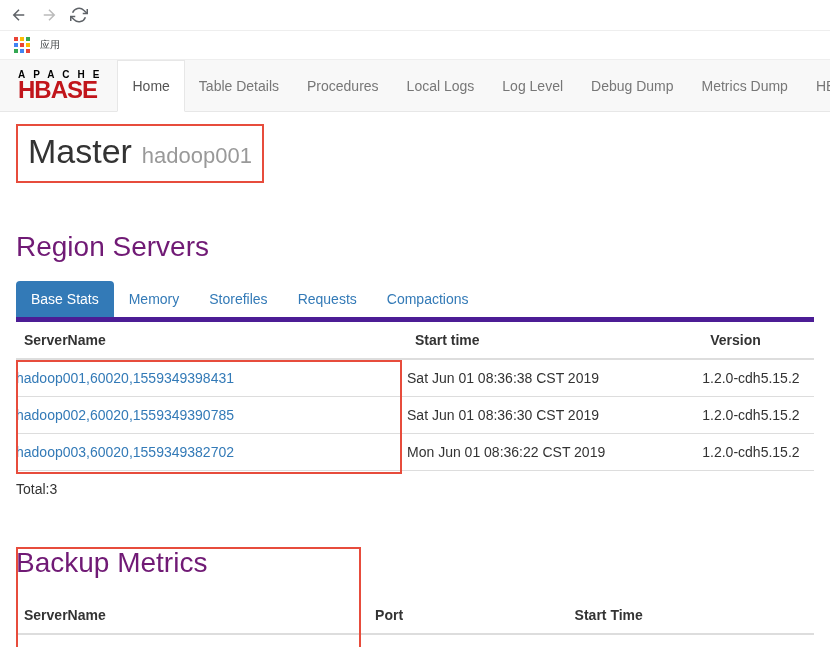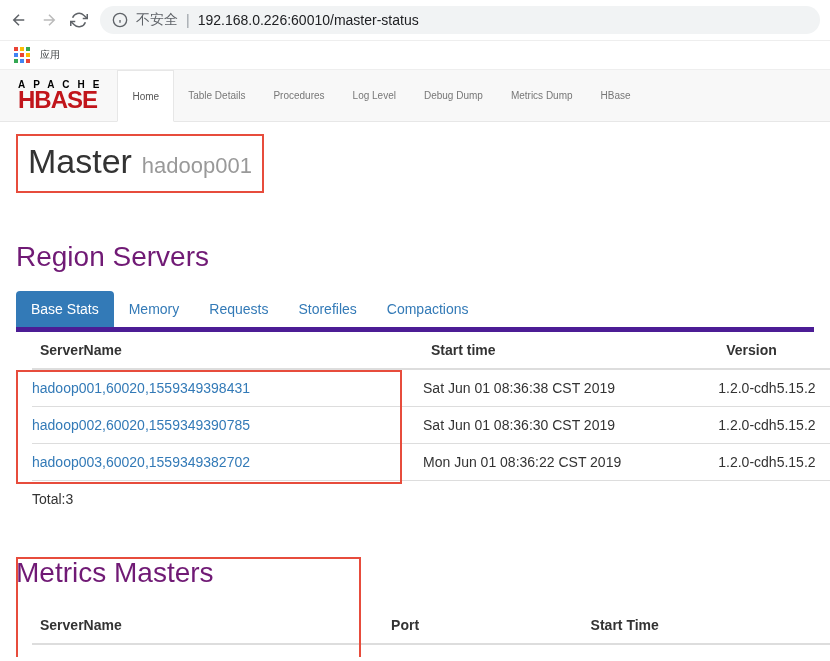--- a/index.html
+++ b/index.html
@@ -23,32 +23,32 @@
     .apps-icon span:nth-child(6){background:#fbbc05}
     .apps-icon span:nth-child(7){background:#34a853}
     .apps-icon span:nth-child(8){background:#4285f4}
     .apps-icon span:nth-child(9){background:#ea4335}
     .topnav { display: flex; align-items: center; padding: 0 8px; border-bottom: 1px solid #e7e7e7; background: #f8f8f8; height: 52px; }
     .logo { padding: 4px 10px; }
     .logo-text { font-family: Arial, sans-serif; line-height: 1; }
     .logo-text .apache { font-size: 10px; letter-spacing: 8px; color: #000; font-weight: bold; }
     .logo-text .hbase { font-size: 24px; font-weight: 900; color: #c1151b; letter-spacing: -1px; margin-top: -2px; }
     .nav-items { display: flex; align-items: stretch; height: 100%; }
-    .nav-item { padding: 16px 14px; display: flex; align-items: center; color: #777; font-size: 10px; cursor: pointer; white-space: nowrap; }
+    .nav-item { padding: 16px 14px; display: flex; align-items: center; color: #777; font-size: 14px; cursor: pointer; white-space: nowrap; }
     .nav-item.active { background: #fff; border: 1px solid #e7e7e7; border-bottom: 1px solid #fff; margin-bottom: -1px; color: #555; }
     .content { padding: 12px 16px; }
     .highlight-box { border: 2px solid #e74c3c; display: inline-block; }
     .master-heading { padding: 6px 10px 10px; margin-bottom: 30px; }
     .master-heading .title { font-size: 34px; font-weight: 400; color: #333; }
     .master-heading .subtitle { font-size: 22px; color: #999; margin-left: 6px; }
     h2 { font-size: 28px; font-weight: 400; margin: 18px 0; color: #701a75; }
     .tabs { display: flex; border-bottom: 5px solid #4c1d95; margin-bottom: 0; }
     .tab { padding: 10px 15px; color: #337ab7; cursor: pointer; font-size: 14px; }
     .tab.active { background: #337ab7; color: #fff; border-radius: 4px 4px 0 0; }
-    table { width: 100%; border-collapse: collapse; font-size: 14px; margin-left: 16px; }
+    table { width: 100%; border-collapse: collapse; font-size: 14px; }
     th { text-align: left; padding: 10px 8px; font-weight: 700; border-bottom: 2px solid #ddd; background: #fff; }
     td { padding: 10px 0; border-top: 1px solid #ddd; }
     td a { color: #337ab7; text-decoration: none; }
     .region-table { position: relative; }
     .red-overlay { position: absolute; border: 2px solid #e74c3c; pointer-events: none; }
     .backup-section { position: relative; margin-top: 40px; }
     .total-row td { color: #333; }
   </style>
 </head>
 <body>
@@ -63,32 +63,20 @@
       <svg viewBox="0 0 24 24" fill="none" stroke="currentColor" stroke-width="2">
         <path d="M5 12h14M12 5l7 7-7 7"></path>
       </svg>
     </div>
   <div class="nav-icon">
       <svg viewBox="0 0 24 24" fill="none" stroke="currentColor" stroke-width="2">
         <path d="M23 4v6h-6M1 20v-6h6"></path>
         <path d="M3.51 9a9 9 0 0114.85-3.36L23 10M1 14l4.64 4.36A9 9 0 0020.49 15"></path>
       </svg>
     </div>
-  <div class="url-bar">
-    <span class="info-icon">
-        <svg viewBox="0 0 24 24" fill="none" stroke="currentColor" stroke-width="2">
-          <circle cx="12" cy="12" r="10"></circle>
-          <line x1="12" y1="16" x2="12" y2="12"></line>
-          <line x1="12" y1="8" x2="12.01" y2="8"></line>
-        </svg>
-      </span>
-    <span>不安全</span>
-    <span class="sep">|</span>
-    <span class="url-text">192.168.0.226:60010/master-status</span>
-  </div>
 </div>
 <div class="bookmarks-bar">
   <div class="apps-icon">
       <span></span>
       <span></span>
       <span></span>
       <span></span>
       <span></span>
       <span></span>
       <span></span>
@@ -102,39 +90,40 @@
   <div class="logo">
     <div class="logo-text">
       <div class="apache">APACHE</div>
       <div class="hbase">HBASE</div>
     </div>
   </div>
   <div class="nav-items">
     <div class="nav-item active">Home</div>
     <div class="nav-item">Table Details</div>
     <div class="nav-item">Procedures</div>
+    <div class="nav-item">Local Logs</div>
     <div class="nav-item">Log Level</div>
     <div class="nav-item">Debug Dump</div>
     <div class="nav-item">Metrics Dump</div>
     <div class="nav-item">HBase</div>
   </div>
 </div>
 
 <div class="content">
   <div class="highlight-box master-heading">
     <span class="title">Master</span>
     <span class="subtitle">hadoop001</span>
   </div>
 
   <h2>Region Servers</h2>
   <div class="tabs">
     <div class="tab active">Base Stats</div>
     <div class="tab">Memory</div>
+    <div class="tab">Storefiles</div>
     <div class="tab">Requests</div>
-    <div class="tab">Storefiles</div>
     <div class="tab">Compactions</div>
   </div>
   <div class="region-table">
     <table>
       <thead>
         <tr>
           <th style="width:49%">ServerName</th>
           <th style="width:37%">Start time</th>
           <th>Version</th>
         </tr>
@@ -159,21 +148,21 @@
           <td>Total:3</td>
           <td></td>
             <td></td>
         </tr>
       </tbody>
     </table>
     <div class="red-overlay" style="left:0; top:38px; width:386px; height:114px;"></div>
   </div>
 
   <div class="backup-section">
-    <h2>Metrics Masters</h2>
+    <h2>Backup Metrics</h2>
     <table>
       <thead>
         <tr>
           <th style="width:44%">ServerName</th>
           <th style="width:25%">Port</th>
           <th>Start Time</th>
         </tr>
       </thead>
 
     </table>

